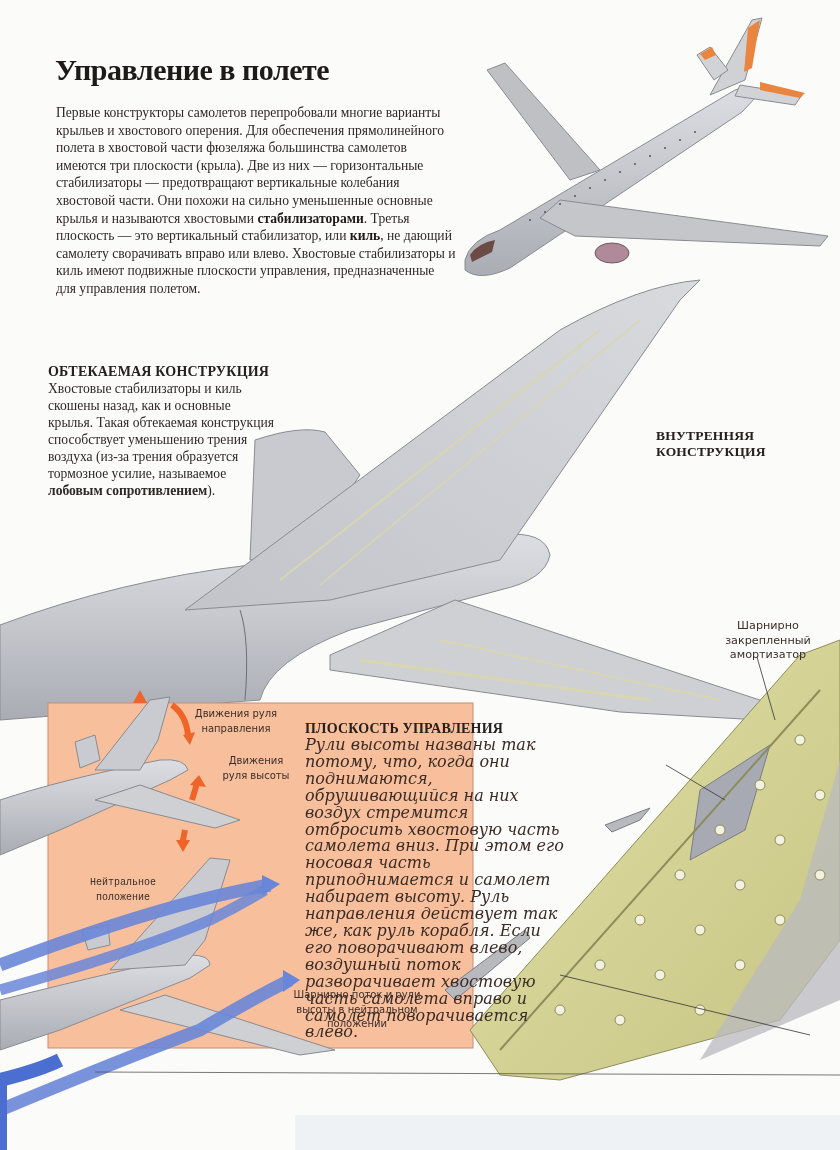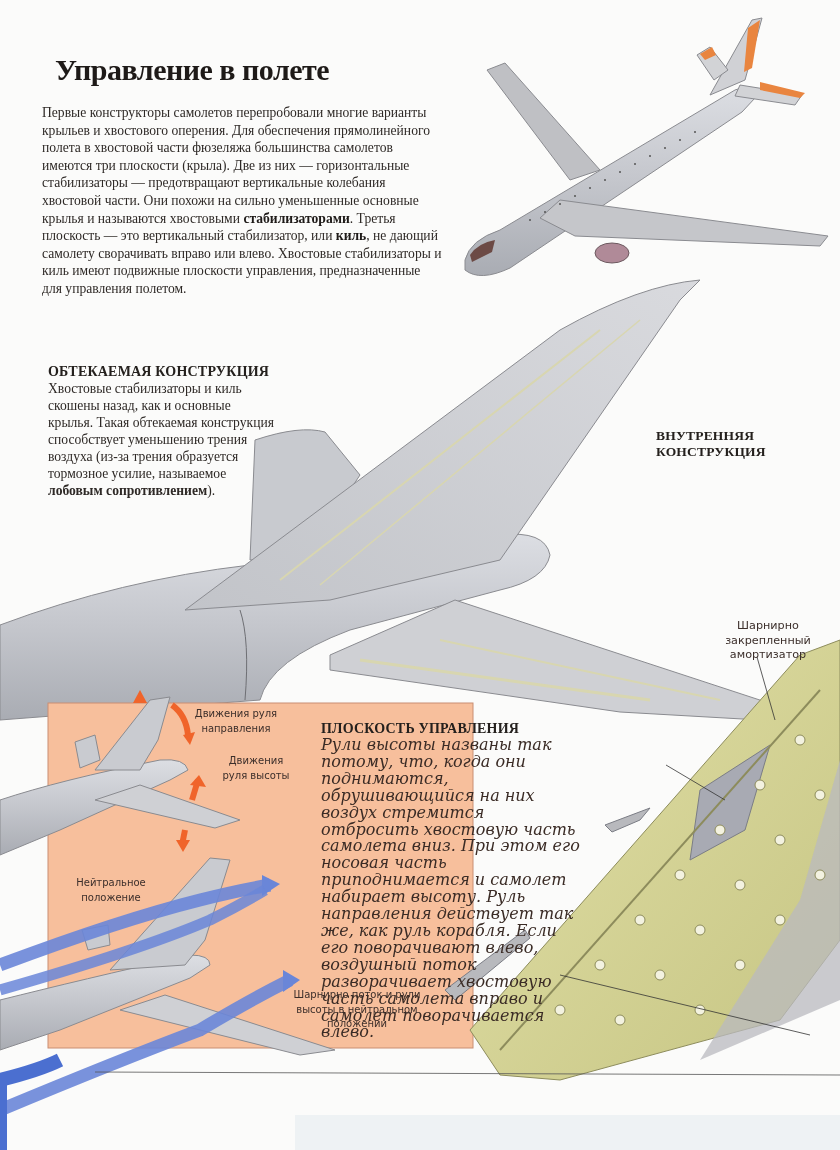--- a/index.html
+++ b/index.html
@@ -2,35 +2,35 @@
 <html><head>
 <meta charset="utf-8">
 <style>
   html,body{margin:0;padding:0;}
   body{width:840px;height:1150px;background:#fbfbfa;position:relative;overflow:hidden;
        font-family:"DejaVu Serif","Liberation Serif",serif;color:#2a2522;}
   .abs{position:absolute;}
   svg.art{position:absolute;left:0;top:0;}
   .title{left:42px;top:40px;font-size:30px;font-weight:bold;letter-spacing:-0.5px;color:#1e1a18;
          font-family:"Liberation Serif","DejaVu Serif",serif;}
-  .intro{left:42px;top:104px;width:400px;font-size:13.6px;line-height:17.6px;color:#2e2926;
+  .intro{left:56px;top:104px;width:400px;font-size:13.6px;line-height:17.6px;color:#2e2926;
          font-family:"Liberation Serif",serif;}
   .intro b{color:#1e1a18;}
   .sec-h{font-size:14px;font-weight:bold;letter-spacing:0.2px;color:#24201d;font-family:"Liberation Serif",serif;}
   .sec-b{font-size:13.6px;line-height:17px;color:#2e2926;font-family:"Liberation Serif",serif;}
   .streamlined{left:48px;top:364px;width:230px;}
   .internal{left:620px;top:428px;width:218px;}
   .internal .sec-h{line-height:16px;font-size:13.5px;margin-left:36px;}
   .internal .sec-b{line-height:17.6px;}
-  .ctrl{left:321px;top:721px;width:265px;}
+  .ctrl{left:305px;top:721px;width:265px;}
   .ctrl .sec-b{font-style:italic;font-family:"DejaVu Serif",serif;font-size:16px;line-height:16.9px;color:#3a2b25;}
   .lbl{font-family:"DejaVu Sans","Liberation Sans",sans-serif;font-size:10px;line-height:14.5px;color:#3b2e2a;text-align:center;}
   .lbl-rudder{left:186px;top:707px;width:100px;}
   .lbl-elevator{left:218px;top:754px;width:76px;}
-  .lbl-neutral{left:66px;top:876px;width:90px;}
+  .lbl-neutral{left:78px;top:876px;width:90px;font-family:Liberation Mono, monospace;}
   .lbl-airflow{left:292px;top:988px;width:130px;}
   .lbl-hinge{left:718px;top:619px;width:100px;font-size:11.2px;}
 </style>
 </head>
 <body>
 
 <svg class="art" width="840" height="1150" viewBox="0 0 840 1150">
   <defs>
     <linearGradient id="fus" x1="0" y1="0" x2="0" y2="1">
       <stop offset="0" stop-color="#dcdee3"></stop>

